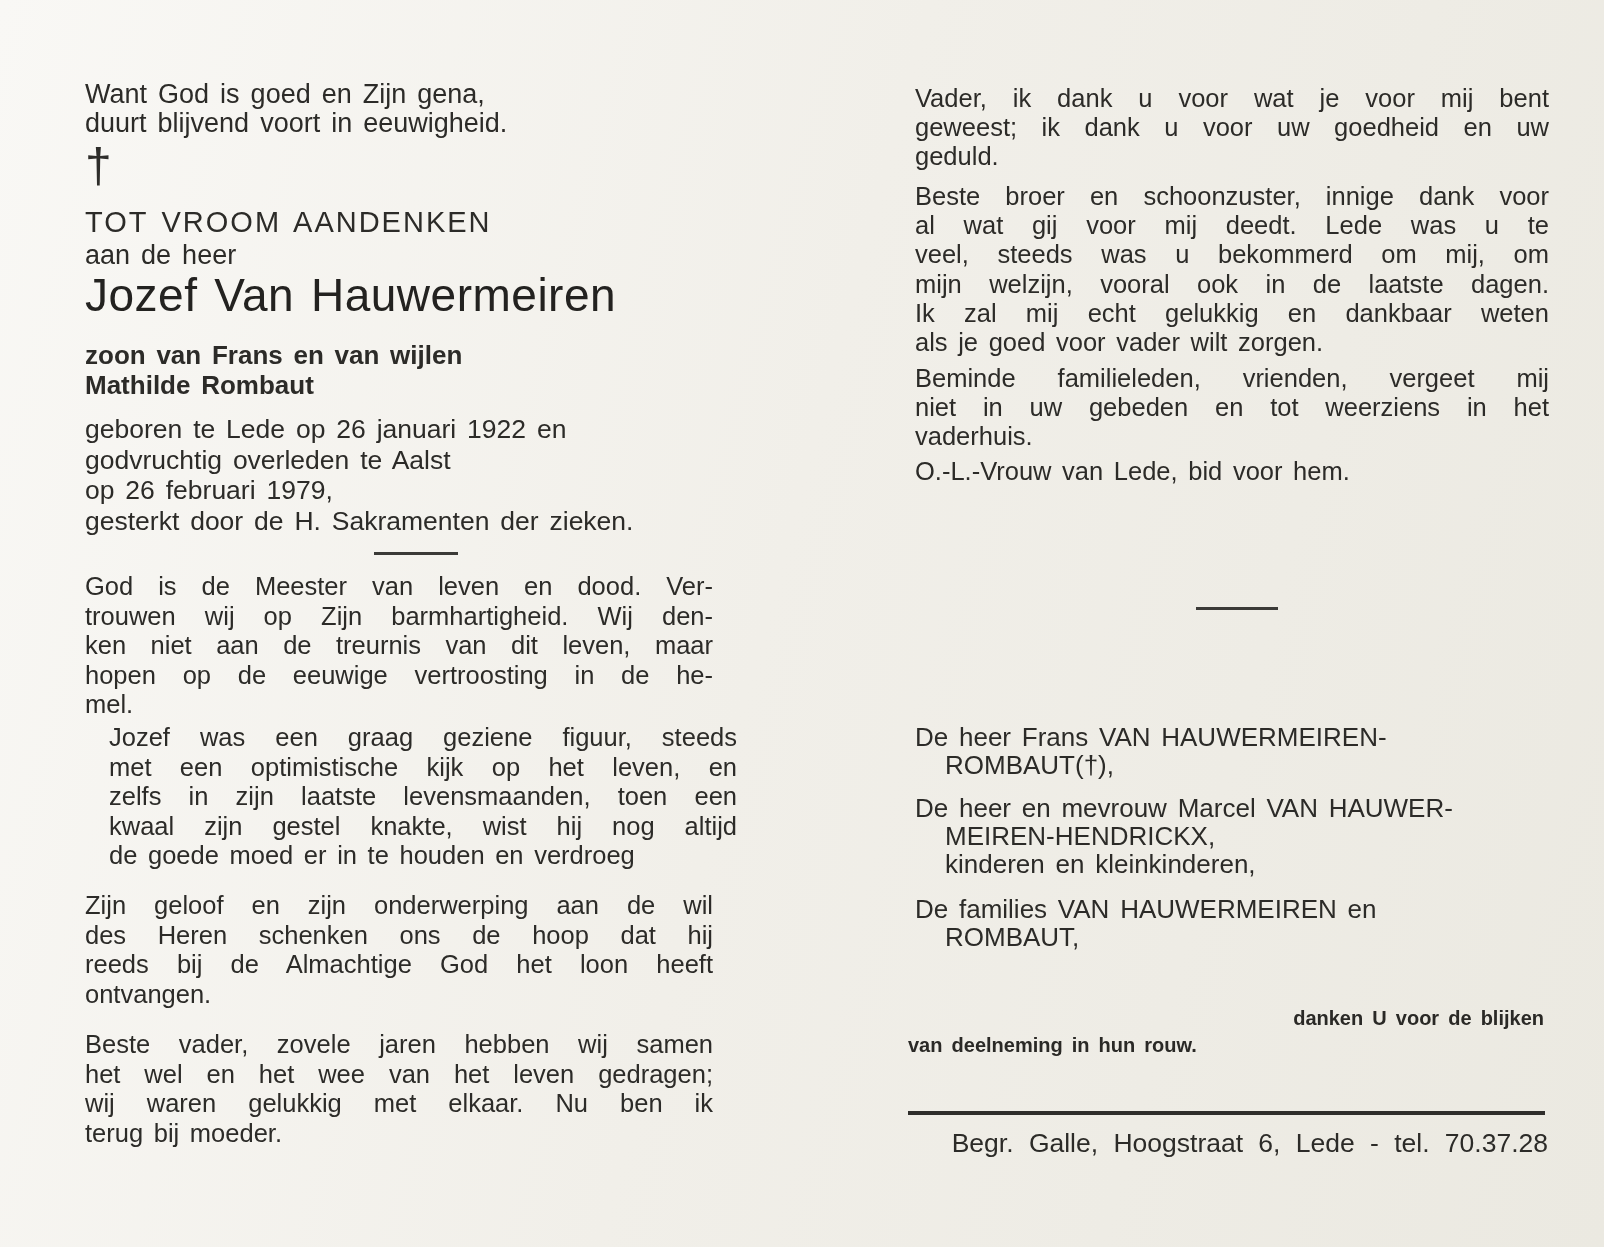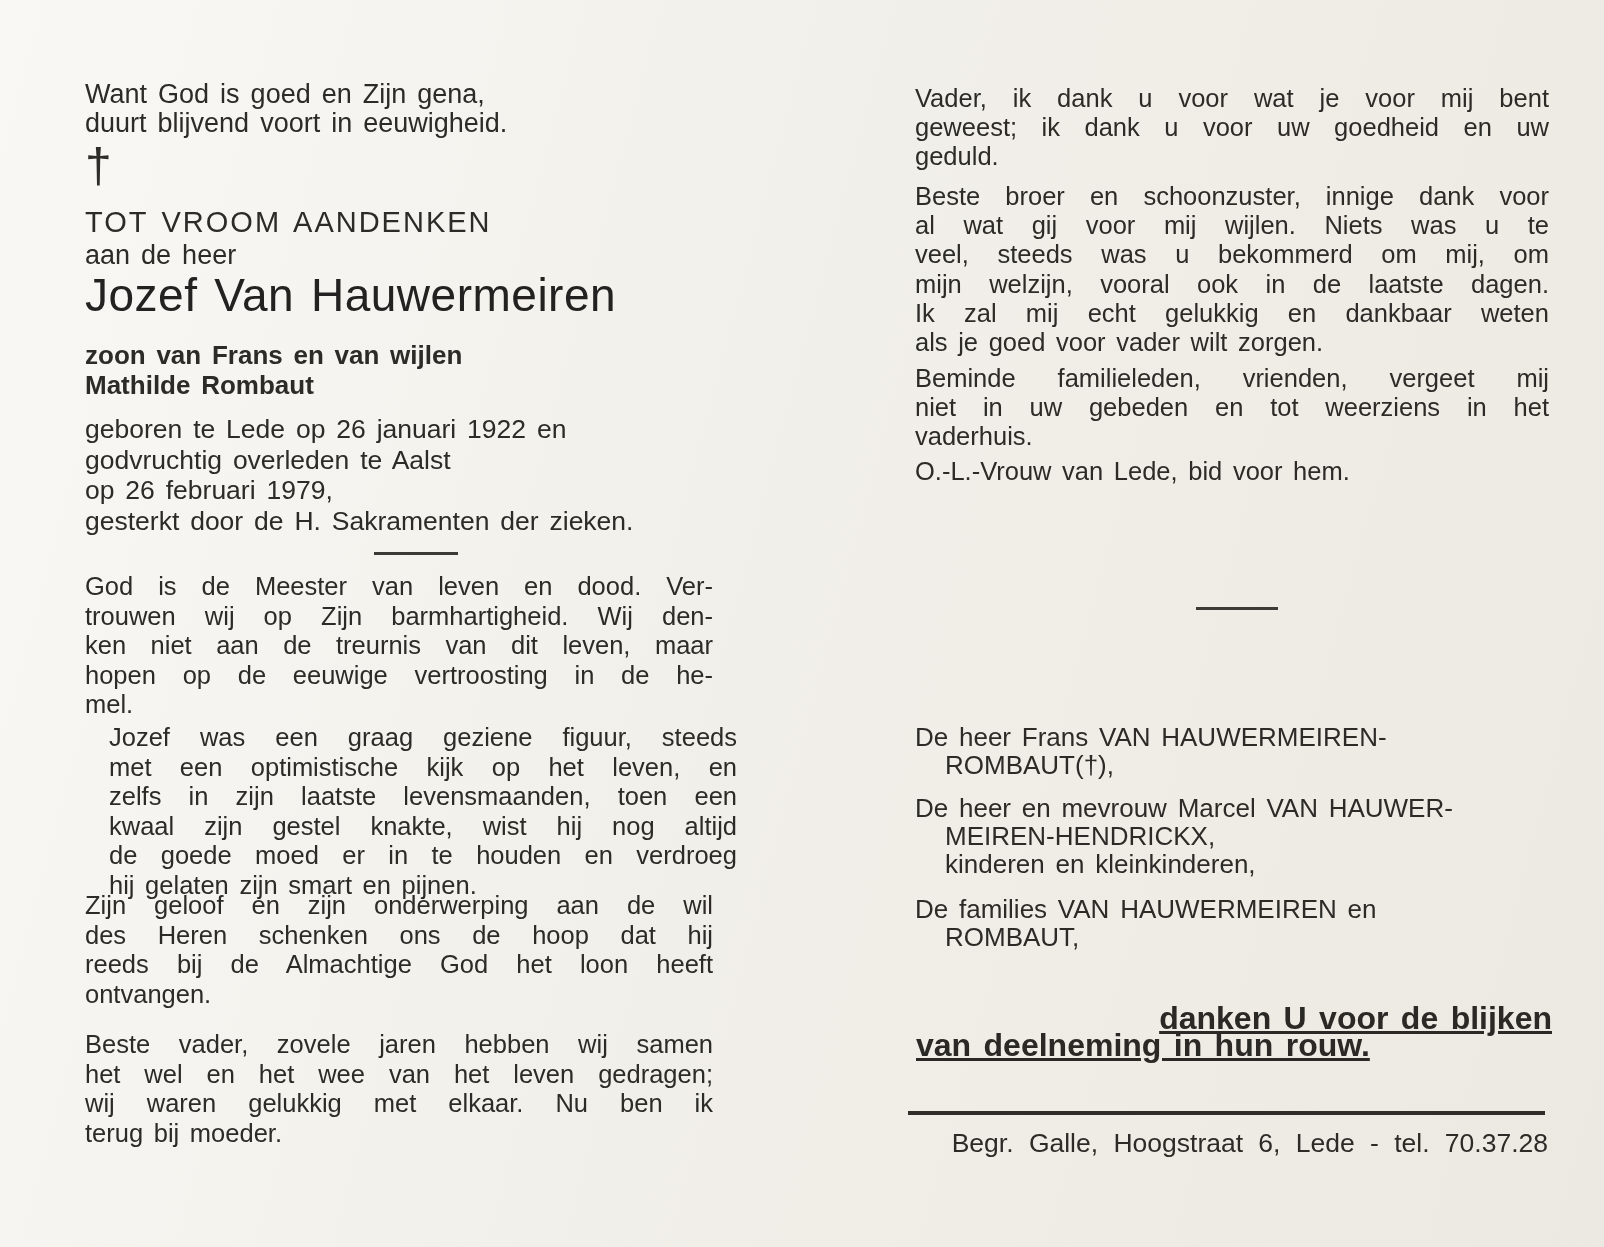--- a/index.html
+++ b/index.html
@@ -37,21 +37,21 @@
   .pL { left: 85px; width: 628px; }
   .pL1 { top: 572px; } .pL2 { top: 723px; margin-left: 24px; } .pL3 { top: 885px; margin-top: 6px; } .pL4 { top: 1030px; }
 
   .pR { left: 95px; width: 634px; line-height: 29.2px; }
   .pR1 { top: 84px; } .pR2 { top: 182px; } .pR3 { top: 364px; } .pR4 { top: 457px; }
 
   .family { left: 95px; width: 640px; font-size: 26px; line-height: 28px; }
   .fam1 { top: 723px; } .fam2 { top: 794px; } .fam3 { top: 895px; }
   .hang .ln + .ln { padding-left: 30px; }
 
-  .thanks { top: 1005px; left: 96px; width: 636px; font-size: 32px; line-height: 26.5px; font-weight: 700; color: #2a2926; text-decoration: underline; }
+  .thanks { top: 1005px; left: 88px; width: 636px; font-size: 20px; line-height: 26.5px; font-weight: 700; color: #2a2926; }
   .thanks .ln:first-child { text-align: right; }
   .thanks .ln:last-child  { text-align: left; }
 
   .bottom-rule { top: 1111px; left: 88px; width: 637px; height: 4px; background: #2f2e2b; }
   .funeral { top: 1128px; left: 92px; width: 636px; font-size: 26.5px; word-spacing: 0.3em; text-align: right; }
 </style>
 </head>
 <body>
 
 <div class="page page-left">
@@ -80,21 +80,20 @@
       <div class="ln">ken niet aan de treurnis van dit leven, maar</div>
       <div class="ln">hopen op de eeuwige vertroosting in de he-</div>
       <div class="ln">mel.</div>
     </div>
   <div class="blk para pL pL2 just">
       <div class="ln">Jozef was een graag geziene figuur, steeds</div>
       <div class="ln">met een optimistische kijk op het leven, en</div>
       <div class="ln">zelfs in zijn laatste levensmaanden, toen een</div>
       <div class="ln">kwaal zijn gestel knakte, wist hij nog altijd</div>
       <div class="ln">de goede moed er in te houden en verdroeg</div>
-      <div class="ln">hij gelaten zijn smart en pijnen.</div>
     </div>
   <div class="blk para pL pL3 just">
       <div class="ln">Zijn geloof en zijn onderwerping aan de wil</div>
       <div class="ln">des Heren schenken ons de hoop dat hij</div>
       <div class="ln">reeds bij de Almachtige God het loon heeft</div>
       <div class="ln">ontvangen.</div>
     </div>
   <div class="blk para pL pL4 just">
       <div class="ln">Beste vader, zovele jaren hebben wij samen</div>
       <div class="ln">het wel en het wee van het leven gedragen;</div>
@@ -104,21 +103,21 @@
 </div>
 
 <div class="page page-right">
   <div class="blk para pR pR1 just">
       <div class="ln">Vader, ik dank u voor wat je voor mij bent</div>
       <div class="ln">geweest; ik dank u voor uw goedheid en uw</div>
       <div class="ln">geduld.</div>
     </div>
   <div class="blk para pR pR2 just">
       <div class="ln">Beste broer en schoonzuster, innige dank voor</div>
-      <div class="ln">al wat gij voor mij wijlen. Niets was u te</div>
+      <div class="ln">al wat gij voor mij deedt. Lede was u te</div>
       <div class="ln">veel, steeds was u bekommerd om mij, om</div>
       <div class="ln">mijn welzijn, vooral ook in de laatste dagen.</div>
       <div class="ln">Ik zal mij echt gelukkig en dankbaar weten</div>
       <div class="ln">als je goed voor vader wilt zorgen.</div>
     </div>
   <div class="blk para pR pR3 just">
       <div class="ln">Beminde familieleden, vrienden, vergeet mij</div>
       <div class="ln">niet in uw gebeden en tot weerziens in het</div>
       <div class="ln">vaderhuis.</div>
     </div>

